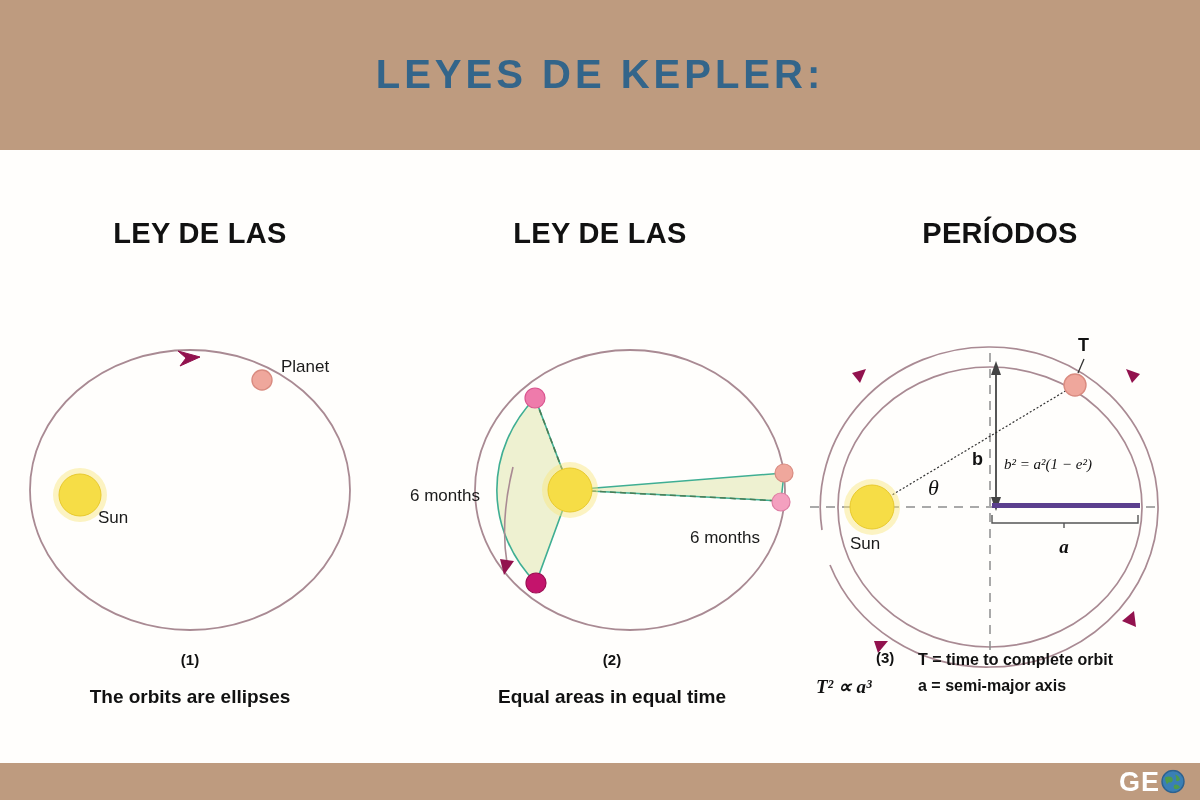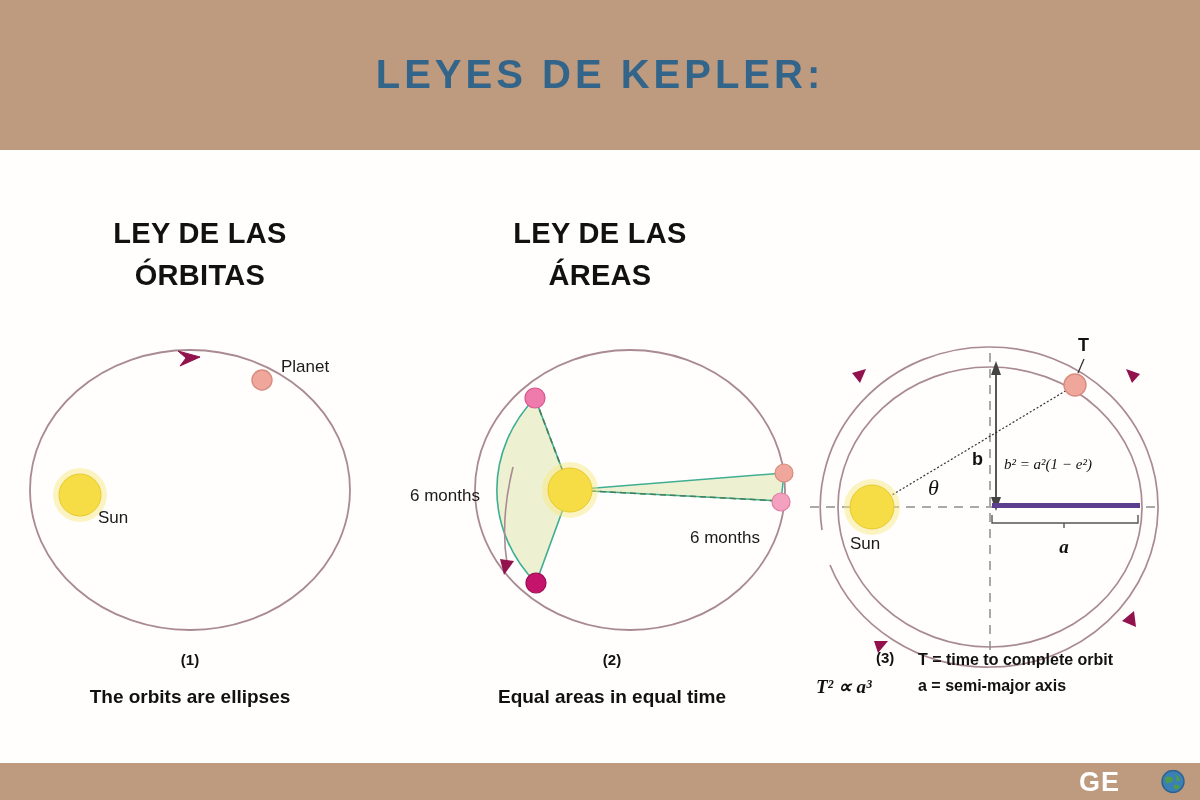--- a/index.html
+++ b/index.html
@@ -103,21 +103,20 @@
     background: #be9b7f;
   }
   .logo {
     position: absolute;
     right: 14px;
     top: 50%;
     transform: translateY(-50%);
     display: flex;
     align-items: center;
     white-space: nowrap;
-    gap: 40px;
   }
   .logo-ge {
     color: #ffffff;
     font-family: "Liberation Sans", sans-serif;
     font-weight: bold;
     font-size: 27px;
     letter-spacing: 1px;
   }
   .logo-word {
     color: #ffffff;
@@ -176,27 +175,26 @@
 
 <div class="page">
 
   <div class="header-band">
     <div class="title-line title-line-1">LEYES DE KEPLER:</div>
   </div>
 
   <div class="headings">
     <div class="heading-cell">
       <span>LEY DE LAS</span>
-      <span>ÓRBITAS</span>
     </div>
     <div class="heading-cell">
       <span>LEY DE LAS</span>
-      <span>ÁREAS</span>
     </div>
     <div class="heading-cell">
+      <span>PERÍODOS</span>
     </div>
   </div>
 
   <div class="panels">
 
     <div class="panel">
       <svg width="400" height="400" viewBox="0 0 400 400">
 
         <ellipse cx="190" cy="165" rx="160" ry="140" fill="none" stroke="#a98a93" stroke-width="1.8"></ellipse>
 

